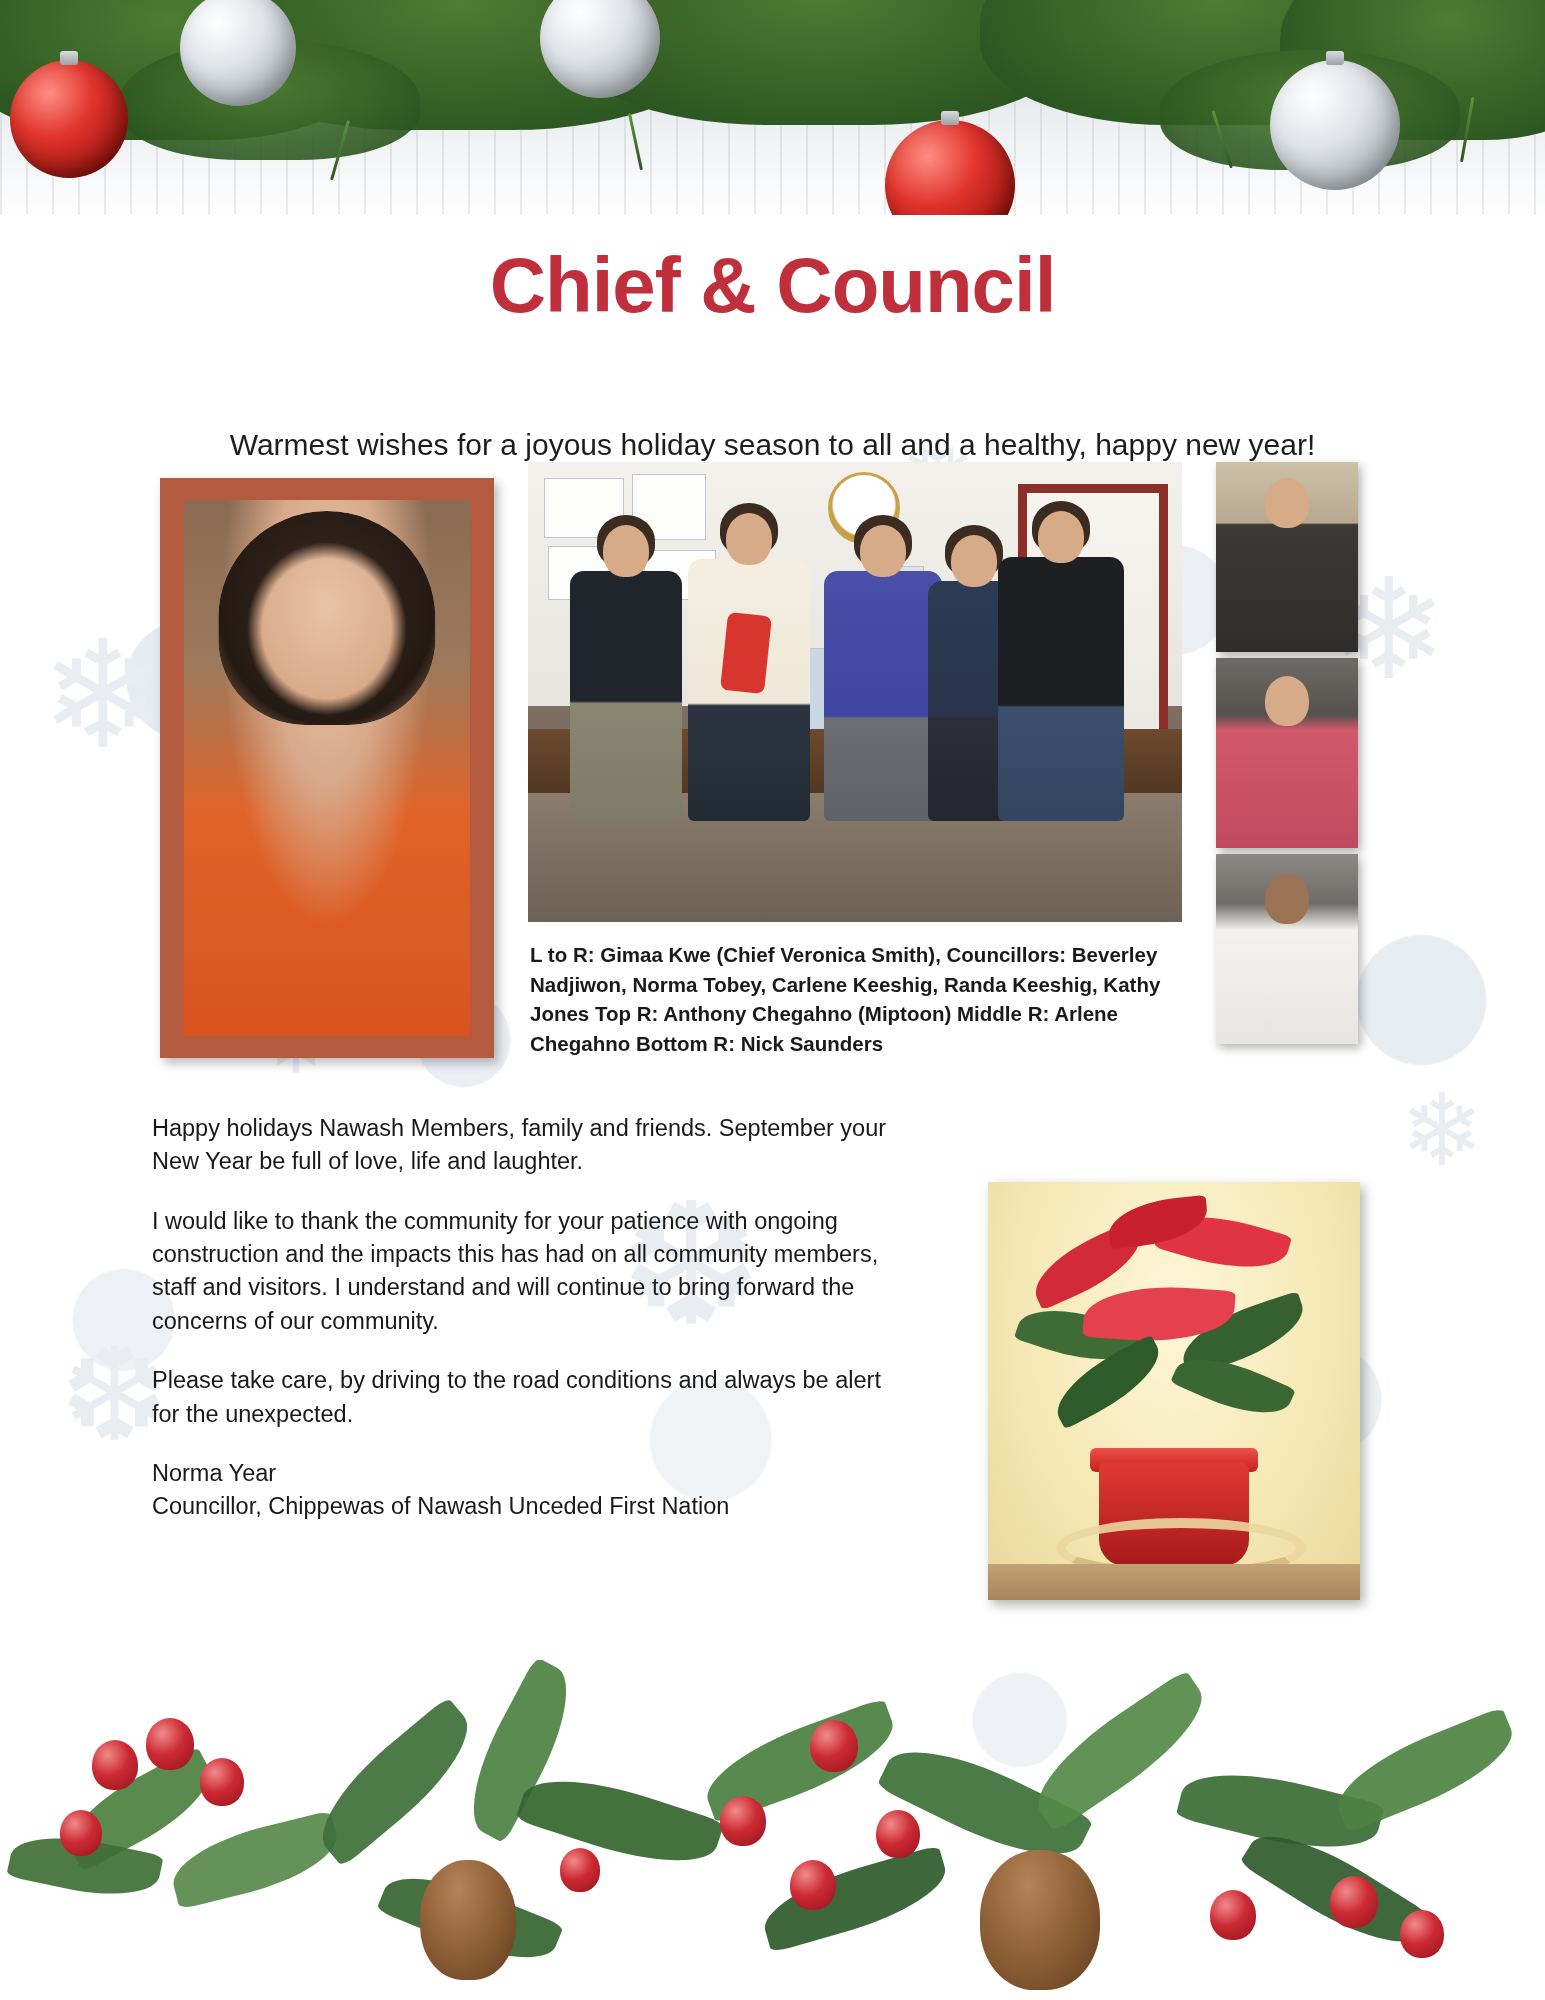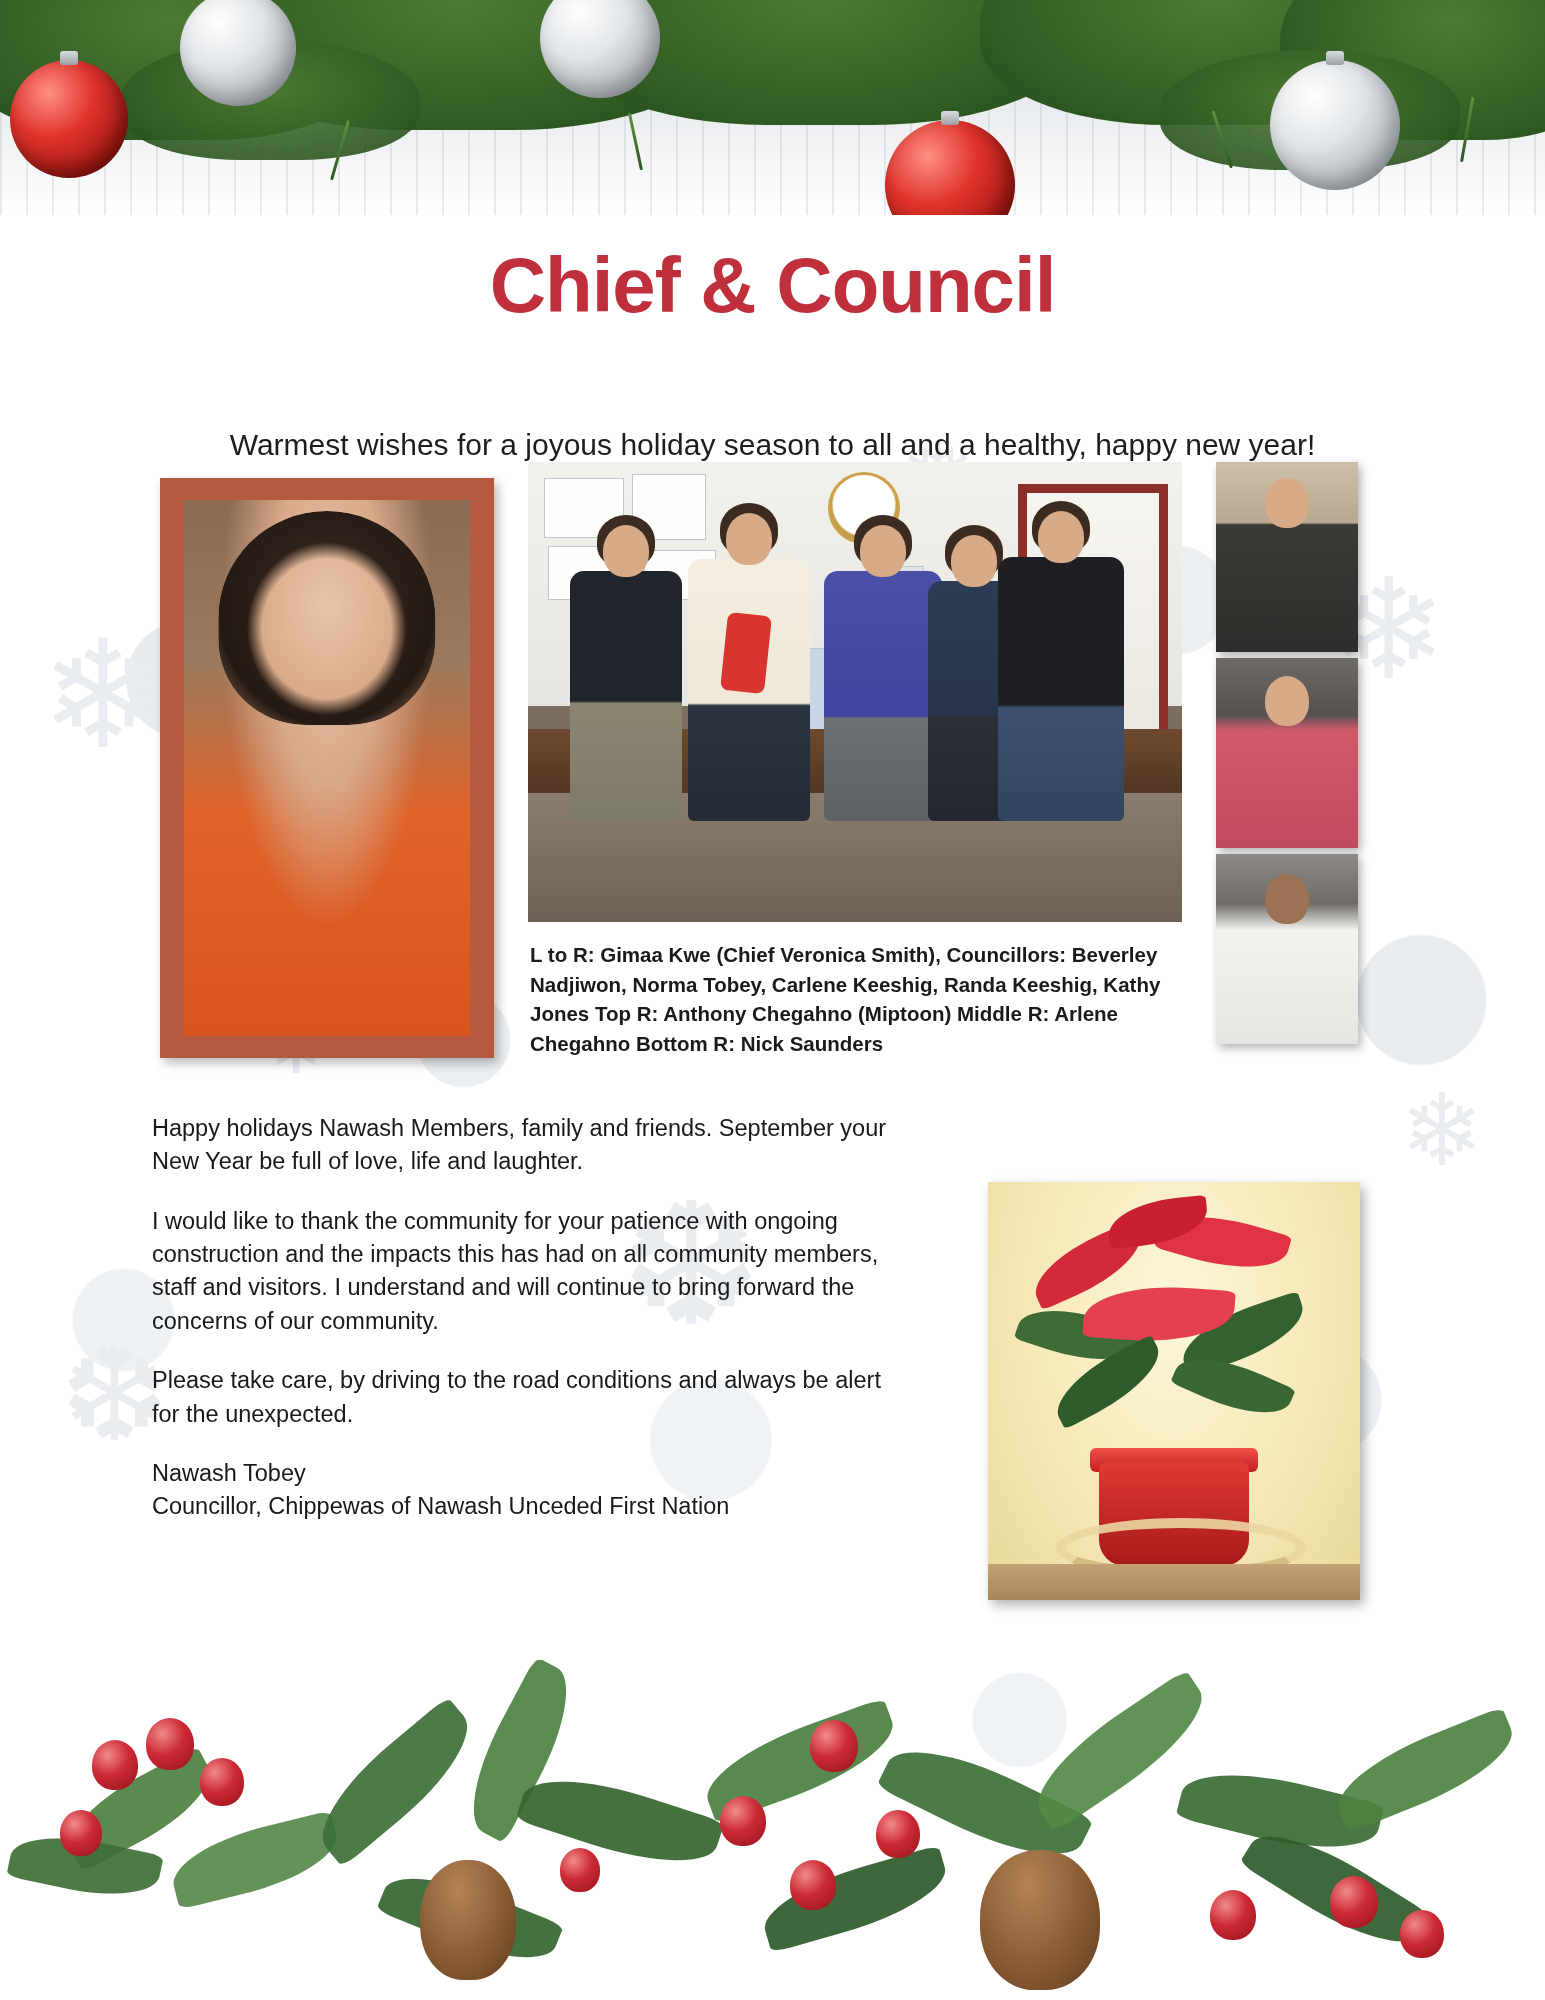--- a/index.html
+++ b/index.html
@@ -393,21 +393,21 @@
   </div>
   <div class="side-photo sp3">
     <span class="sp-head" style="top:20px; width:44px; height:50px; background:#9c7254;"></span>
   </div>
 
   <div class="letter">
     <p>Happy holidays Nawash Members, family and friends. September your New Year be full of love, life and laughter.</p>
     <p>I would like to thank the community for your patience with ongoing construction and the impacts this has had on all community members, staff and visitors. I understand and will continue to bring forward the concerns of our community.</p>
     <p>Please take care, by driving to the road conditions and always be alert for the unexpected.</p>
     <p class="sign">
-      <span class="line">Nawash Tobey</span>
+      <span class="line">Norma Year</span>
       <span class="line">Councillor, Chippewas of Nawash Unceded First Nation</span>
     </p>
   </div>
 
   <div class="poinsettia">
     <span class="po-leaf" style="left:40px;  top:60px;  width:120px; height:46px; background:#d32a3a; transform:rotate(-24deg);"></span>
     <span class="po-leaf" style="left:170px; top:36px;  width:130px; height:48px; background:#e03444; transform:rotate(16deg);"></span>
     <span class="po-leaf" style="left:120px; top:18px;  width:100px; height:44px; background:#c8202f; transform:rotate(-6deg);"></span>
     <span class="po-leaf" style="left:30px;  top:130px; width:120px; height:46px; background:#3e6b36; transform:rotate(18deg);"></span>
     <span class="po-leaf" style="left:190px; top:128px; width:130px; height:48px; background:#35602f; transform:rotate(-18deg);"></span>

